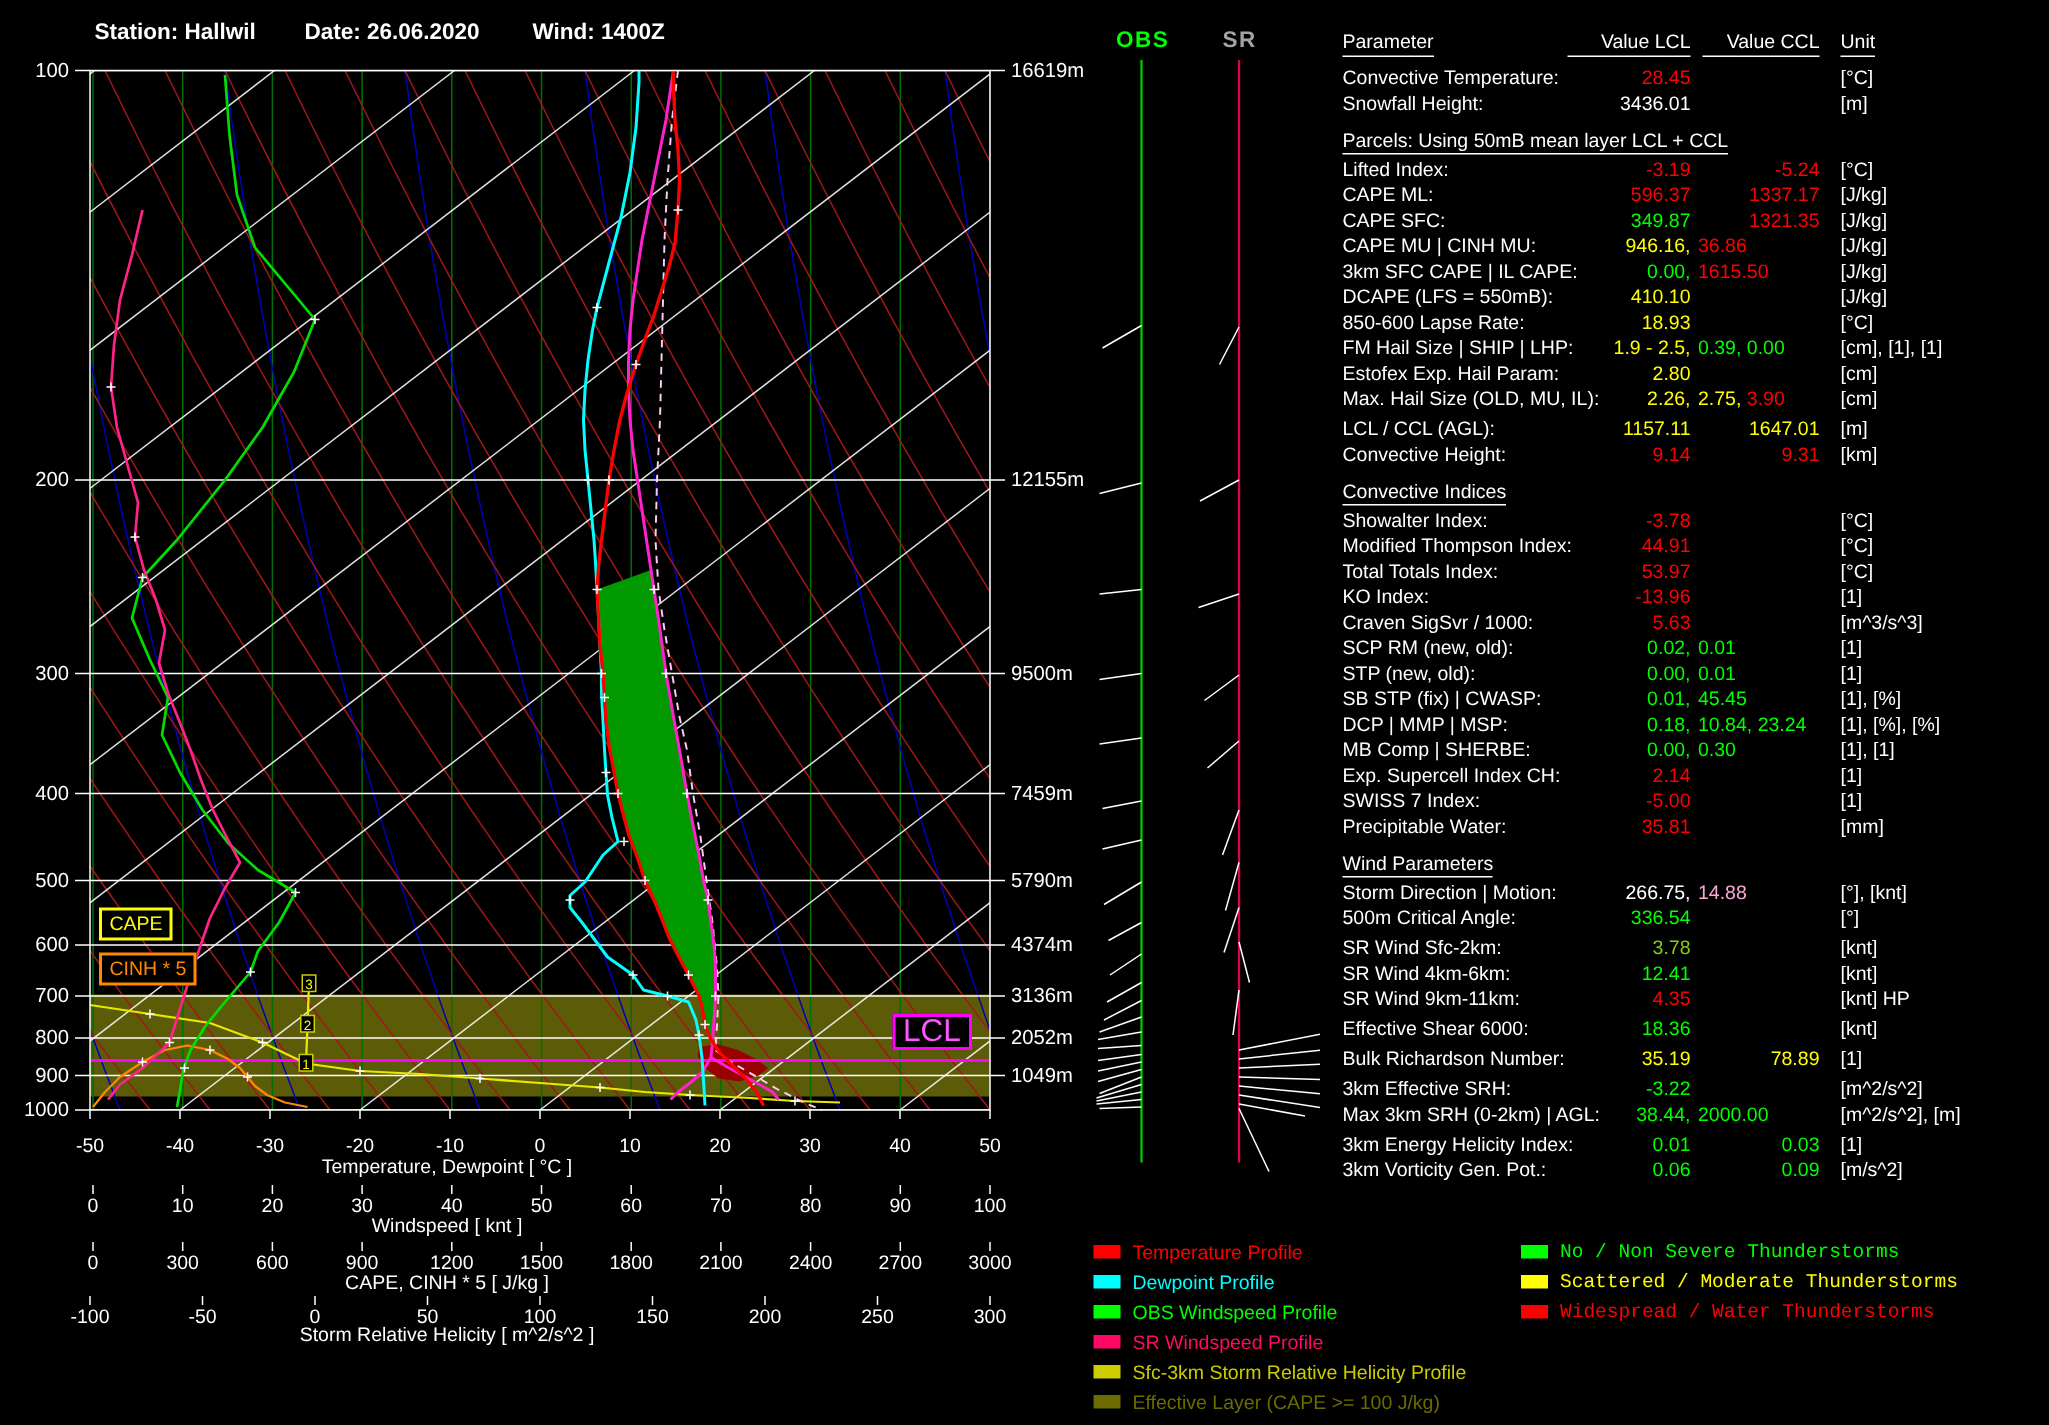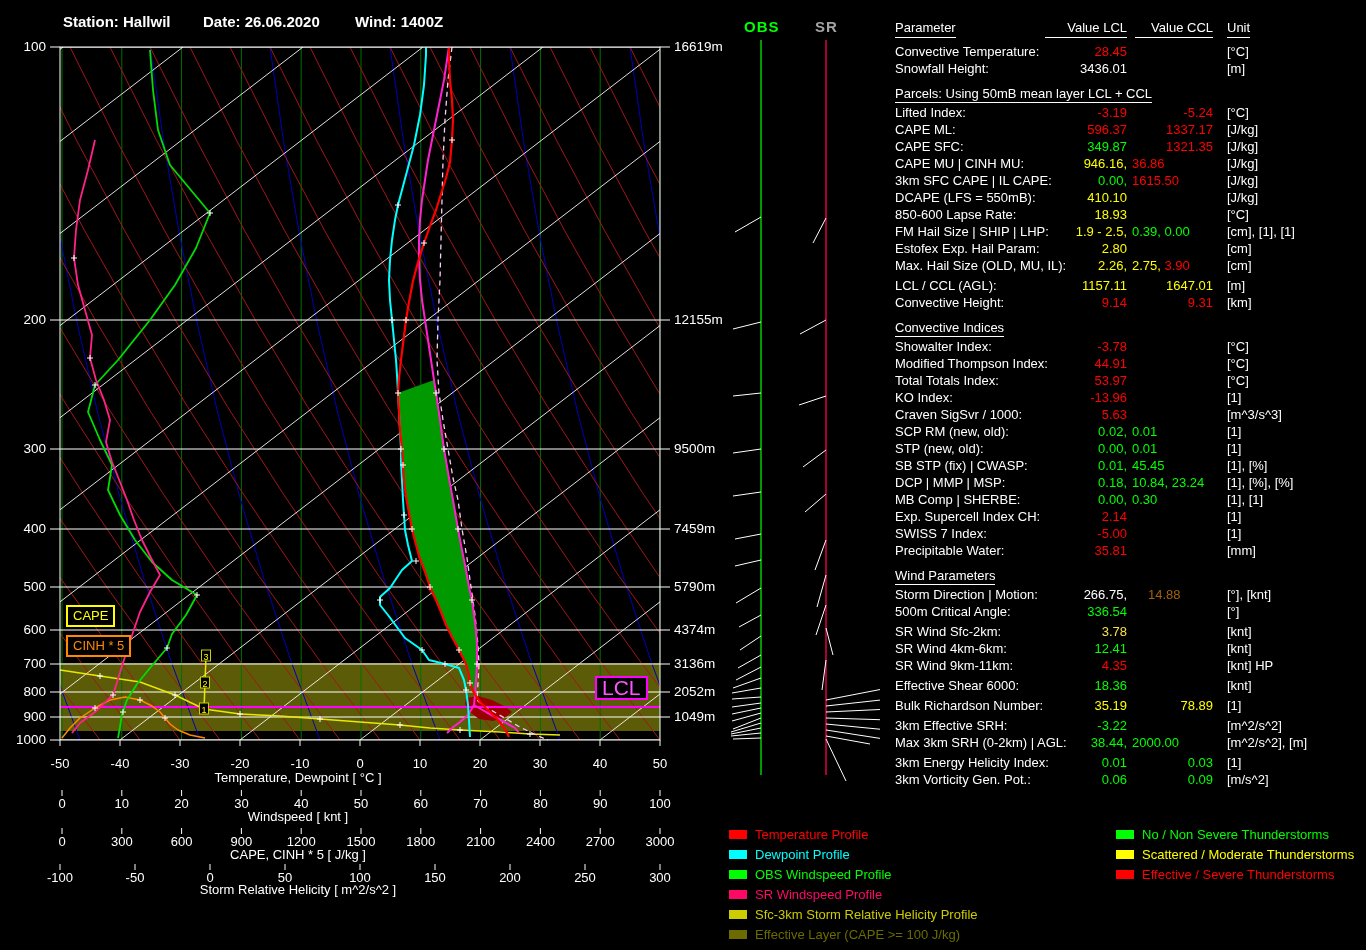--- a/index.html
+++ b/index.html
@@ -28,21 +28,21 @@
   .trow.gap{margin-top:3px;}
   .sec{position:relative;height:17px;margin-top:8px;margin-bottom:2px;}
   .sec span{border-bottom:1px solid #fff;padding-bottom:1px;color:#fff;white-space:nowrap;}
   .lbl{position:absolute;left:0;white-space:nowrap;color:#fff;}
   .v1{position:absolute;left:0;width:232px;text-align:right;white-space:nowrap;}
   .v1rest{position:absolute;left:237px;white-space:nowrap;}
   .v2{position:absolute;left:0;width:318px;text-align:right;white-space:nowrap;}
   .unitc{position:absolute;left:332px;color:#fff;white-space:nowrap;}
   
   #legend-left{position:absolute;left:729px;top:824px;}
-  #legend-right{position:absolute;left:1116px;top:824px;}
+  #legend-right{position:absolute;left:1014px;top:824px;font-family:Liberation Mono, monospace;}
   .leg-row{display:flex;align-items:center;height:20px;font-size:13px;white-space:nowrap;}
   .leg-swatch{display:inline-block;width:18px;height:9px;margin-right:8px;flex:0 0 18px;}
 </style>
 </head>
 <body>
 
 <div class="app">
   <div>
     <span class="t-abs t-station">Station: Hallwil</span>
     <span class="t-abs t-date">Date: 26.06.2020</span>
@@ -610,31 +610,31 @@
         </div>
         <div class="trow">
           <div class="lbl">Precipitable Water:</div>
           <div class="v1"><span style="color: rgb(255, 0, 0);">35.81</span></div>
           <div class="unitc">[mm]</div>
         </div>
         <div class="sec"><span>Wind Parameters</span></div>
         <div class="trow">
           <div class="lbl">Storm Direction | Motion:</div>
           <div class="v1"><span style="color: rgb(255, 255, 255);">266.75,</span></div>
-          <div class="v1rest"><span style="color: #a16207; margin-left: 16px;">14.88</span></div>
+          <div class="v1rest"><span style="color: #f9a8d4;">14.88</span></div>
           <div class="unitc">[°], [knt]</div>
         </div>
         <div class="trow">
           <div class="lbl">500m Critical Angle:</div>
           <div class="v1"><span style="color: rgb(0, 255, 0);">336.54</span></div>
           <div class="unitc">[°]</div>
         </div>
         <div class="trow gap">
           <div class="lbl">SR Wind Sfc-2km:</div>
-          <div class="v1"><span style="color: #fde047;">3.78</span></div>
+          <div class="v1"><span style="color: #84cc16;">3.78</span></div>
           <div class="unitc">[knt]</div>
         </div>
         <div class="trow">
           <div class="lbl">SR Wind 4km-6km:</div>
           <div class="v1"><span style="color: rgb(0, 255, 0);">12.41</span></div>
           <div class="unitc">[knt]</div>
         </div>
         <div class="trow">
           <div class="lbl">SR Wind 9km-11km:</div>
           <div class="v1"><span style="color: rgb(255, 0, 0);">4.35</span></div>
@@ -707,16 +707,16 @@
       <div class="leg-row">
         <span class="leg-swatch" style="background: rgb(0, 255, 0);"></span>
         <span style="color: rgb(0, 255, 0);">No / Non Severe Thunderstorms</span>
       </div>
       <div class="leg-row">
         <span class="leg-swatch" style="background: rgb(255, 255, 0);"></span>
         <span style="color: rgb(255, 255, 0);">Scattered / Moderate Thunderstorms</span>
       </div>
       <div class="leg-row">
         <span class="leg-swatch" style="background: rgb(255, 0, 0);"></span>
-        <span style="color: rgb(255, 0, 0);">Effective / Severe Thunderstorms</span>
+        <span style="color: rgb(255, 0, 0);">Widespread / Water Thunderstorms</span>
       </div>
     </div>
 </div>
 
 </body></html>

